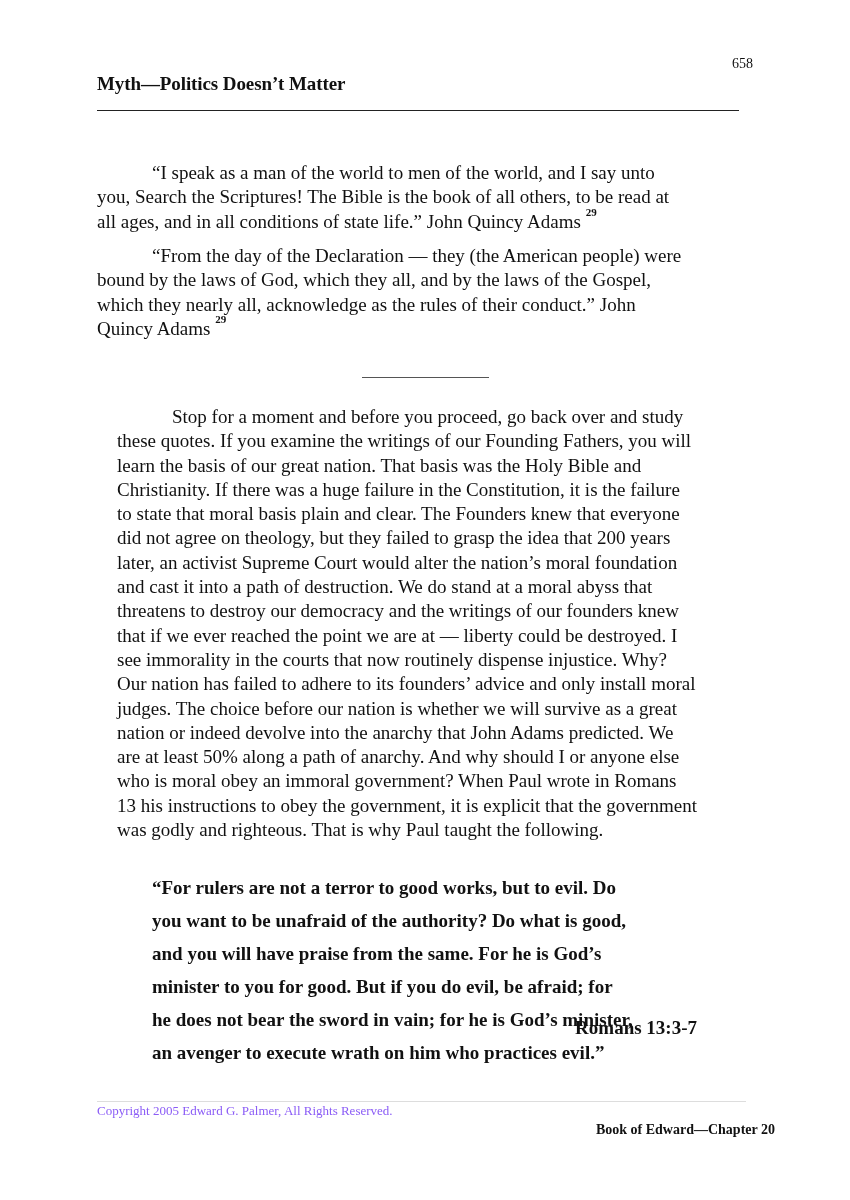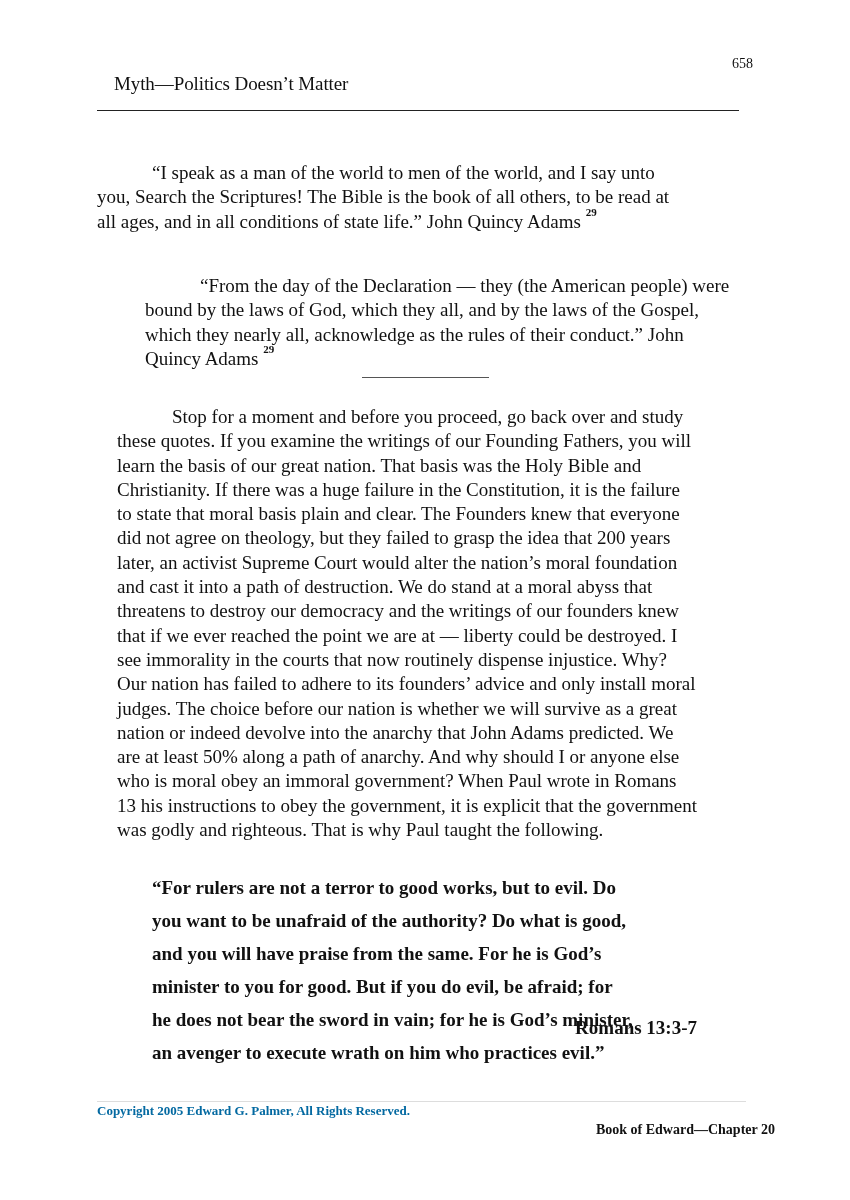--- a/index.html
+++ b/index.html
@@ -19,23 +19,23 @@
       position: absolute;
       top: 56px;
       left: 720px;
       width: 33px;
       text-align: right;
       font-size: 14px;
     }
     .running-title {
       position: absolute;
       top: 73px;
-      left: 114px;
+      left: 97px;
       font-size: 19px;
-      font-weight: normal;
+      font-weight: bold;
       letter-spacing: -0.1px;
     }
     .header-rule {
       position: absolute;
       top: 110px;
       left: 97px;
       width: 642px;
       height: 0;
       border-top: 1.2px solid #222;
     }
@@ -54,21 +54,21 @@
     }
     .para sup {
       font-size: 11px;
       vertical-align: top;
       position: relative;
       top: -3px;
       line-height: 1;
       font-weight: bold;
     }
     #p1 { top: 161px; }
-    #p2 { top: 274px; margin-left: 48px; }
+    #p2 { top: 244px; }
     #p3 { top: 405px; margin-left: 20px; }
     .separator {
       position: absolute;
       top: 377px;
       left: 362px;
       width: 127px;
       height: 0;
       border-top: 1.5px solid #555;
     }
     .block-quote {
@@ -97,22 +97,21 @@
       left: 97px;
       width: 649px;
       height: 0;
       border-top: 1px solid #dddddd;
     }
     .copyright {
       position: absolute;
       top: 1103px;
       left: 97px;
       font-size: 13px;
-      color: #0369a1;
-      font-weight: bold;
+      color: #8b5cf6;
     }
     .book-chapter {
       position: absolute;
       top: 1122px;
       left: 462px;
       width: 313px;
       text-align: right;
       font-size: 14px;
       font-weight: bold;
     }

